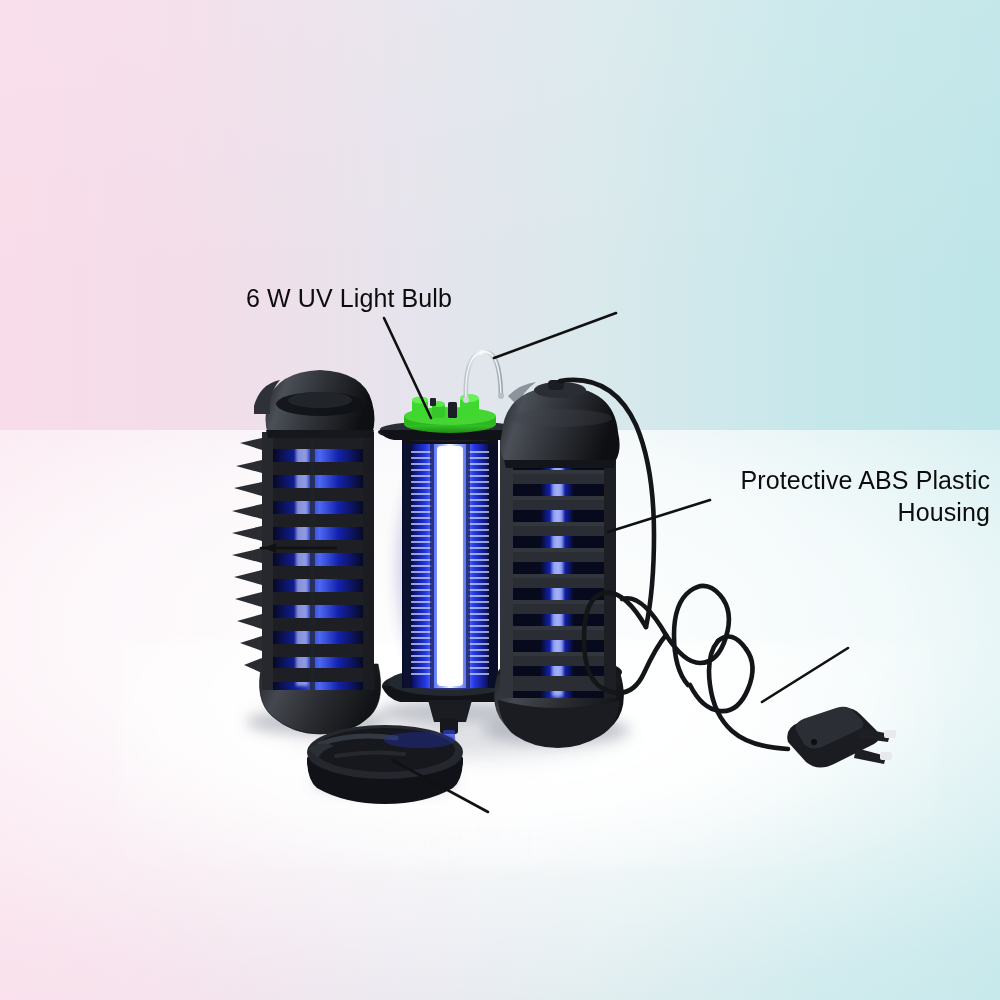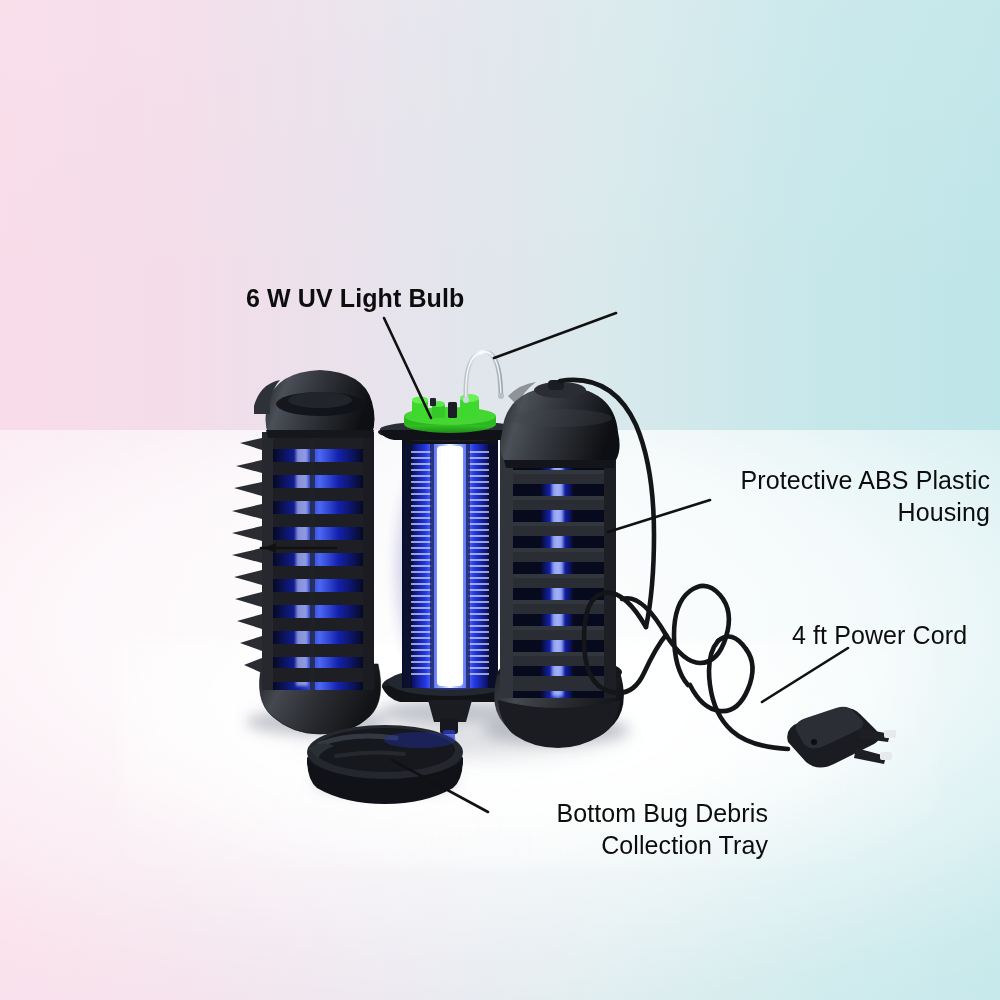--- a/index.html
+++ b/index.html
@@ -409,25 +409,22 @@
       <line x1="616" y1="313" x2="494" y2="358"></line>
       <line x1="710" y1="500" x2="608" y2="532"></line>
       <line x1="848" y1="648" x2="762" y2="702"></line>
       <line x1="261" y1="548" x2="336" y2="548"></line>
       <line x1="488" y1="812" x2="392" y2="760"></line>
     </g>
 
     <path d="M264 548 l12 -5 l0 10 z" fill="#111111"></path>
   </svg>
 
-  <div class="lbl l" style="left:246px;top:283px;font-weight:bold;">6 W UV Light Bulb</div>
+  <div class="lbl l" style="left:246px;top:283px;">6 W UV Light Bulb</div>
 
 
   <div class="lbl c" style="left:700px;top:465px;width:290px;">Protective ABS Plastic
 Housing</div>
 
-  <div class="lbl l" style="left:792px;top:620px;">4 ft Power Cord</div>
-
-
-  <div class="lbl c" style="left:468px;top:798px;width:300px;">Bottom Bug Debris
-Collection Tray</div>
+
+
 
 </div>
 
 </body></html>

